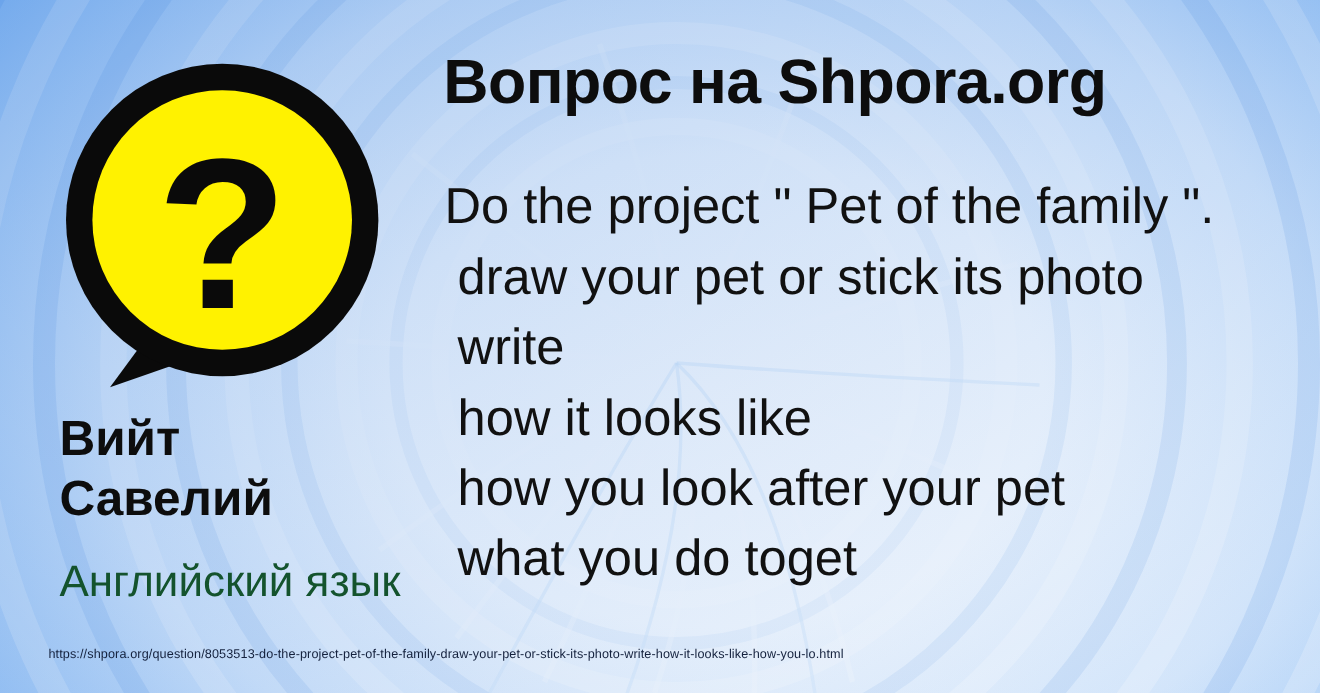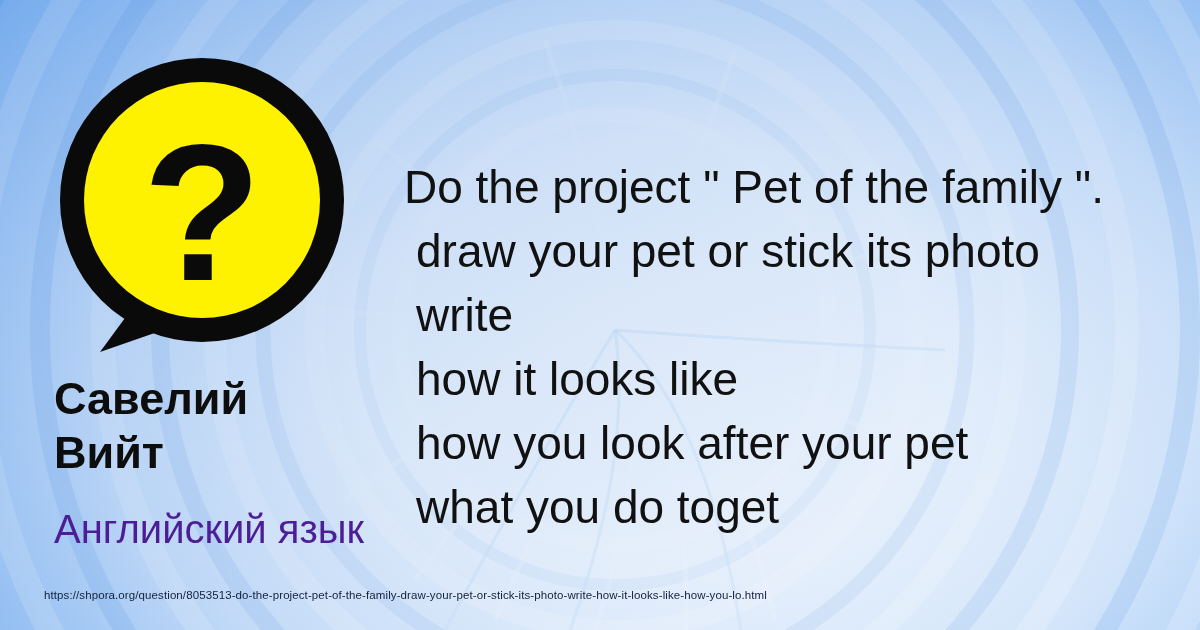--- a/index.html
+++ b/index.html
@@ -71,21 +71,21 @@
     font-size: 45px;
     font-weight: bold;
     color: #0d0d0d;
     line-height: 54px;
   }
   #subject {
     position: absolute;
     left: 54px;
     top: 505px;
     font-size: 40px;
-    color: #4c1d95;
+    color: #14532d;
     white-space: nowrap;
     line-height: 48px;
   }
 
   
   #url-bar {
     position: absolute;
     left: 44px;
     top: 589px;
     font-size: 11.5px;
@@ -176,31 +176,32 @@
   <svg id="bubble" viewBox="0 0 320 310">
 
     <path d="M 108 232 L 58 300 L 150 268 Z" fill="#0a0a0a"></path>
 
     <circle cx="160" cy="148" r="142" fill="#0a0a0a"></circle>
     <circle cx="160" cy="148" r="118" fill="#FFF200"></circle>
 
     <text x="160" y="228" text-anchor="middle" font-family="'Liberation Sans', sans-serif" font-size="195" font-weight="bold" fill="#0a0a0a">?</text>
   </svg>
 
+  <div id="title">Вопрос на Shpora.org</div>
 
   <div id="question-lines">
     <div class="qline">Do the project " Pet of the family ".</div>
     <div class="qline indent">draw your pet or stick its photo</div>
     <div class="qline indent">write</div>
     <div class="qline indent">how it looks like</div>
     <div class="qline indent">how you look after your pet</div>
     <div class="qline indent">what you do toget</div>
   </div>
 
   <div id="author-name">
+    <div>Вийт</div>
     <div>Савелий</div>
-    <div>Вийт</div>
   </div>
   <div id="subject">Английский язык</div>
 
   <div id="url-bar">https://shpora.org/question/8053513-do-the-project-pet-of-the-family-draw-your-pet-or-stick-its-photo-write-how-it-looks-like-how-you-lo.html</div>
 
 </div>
 
 </body></html>

